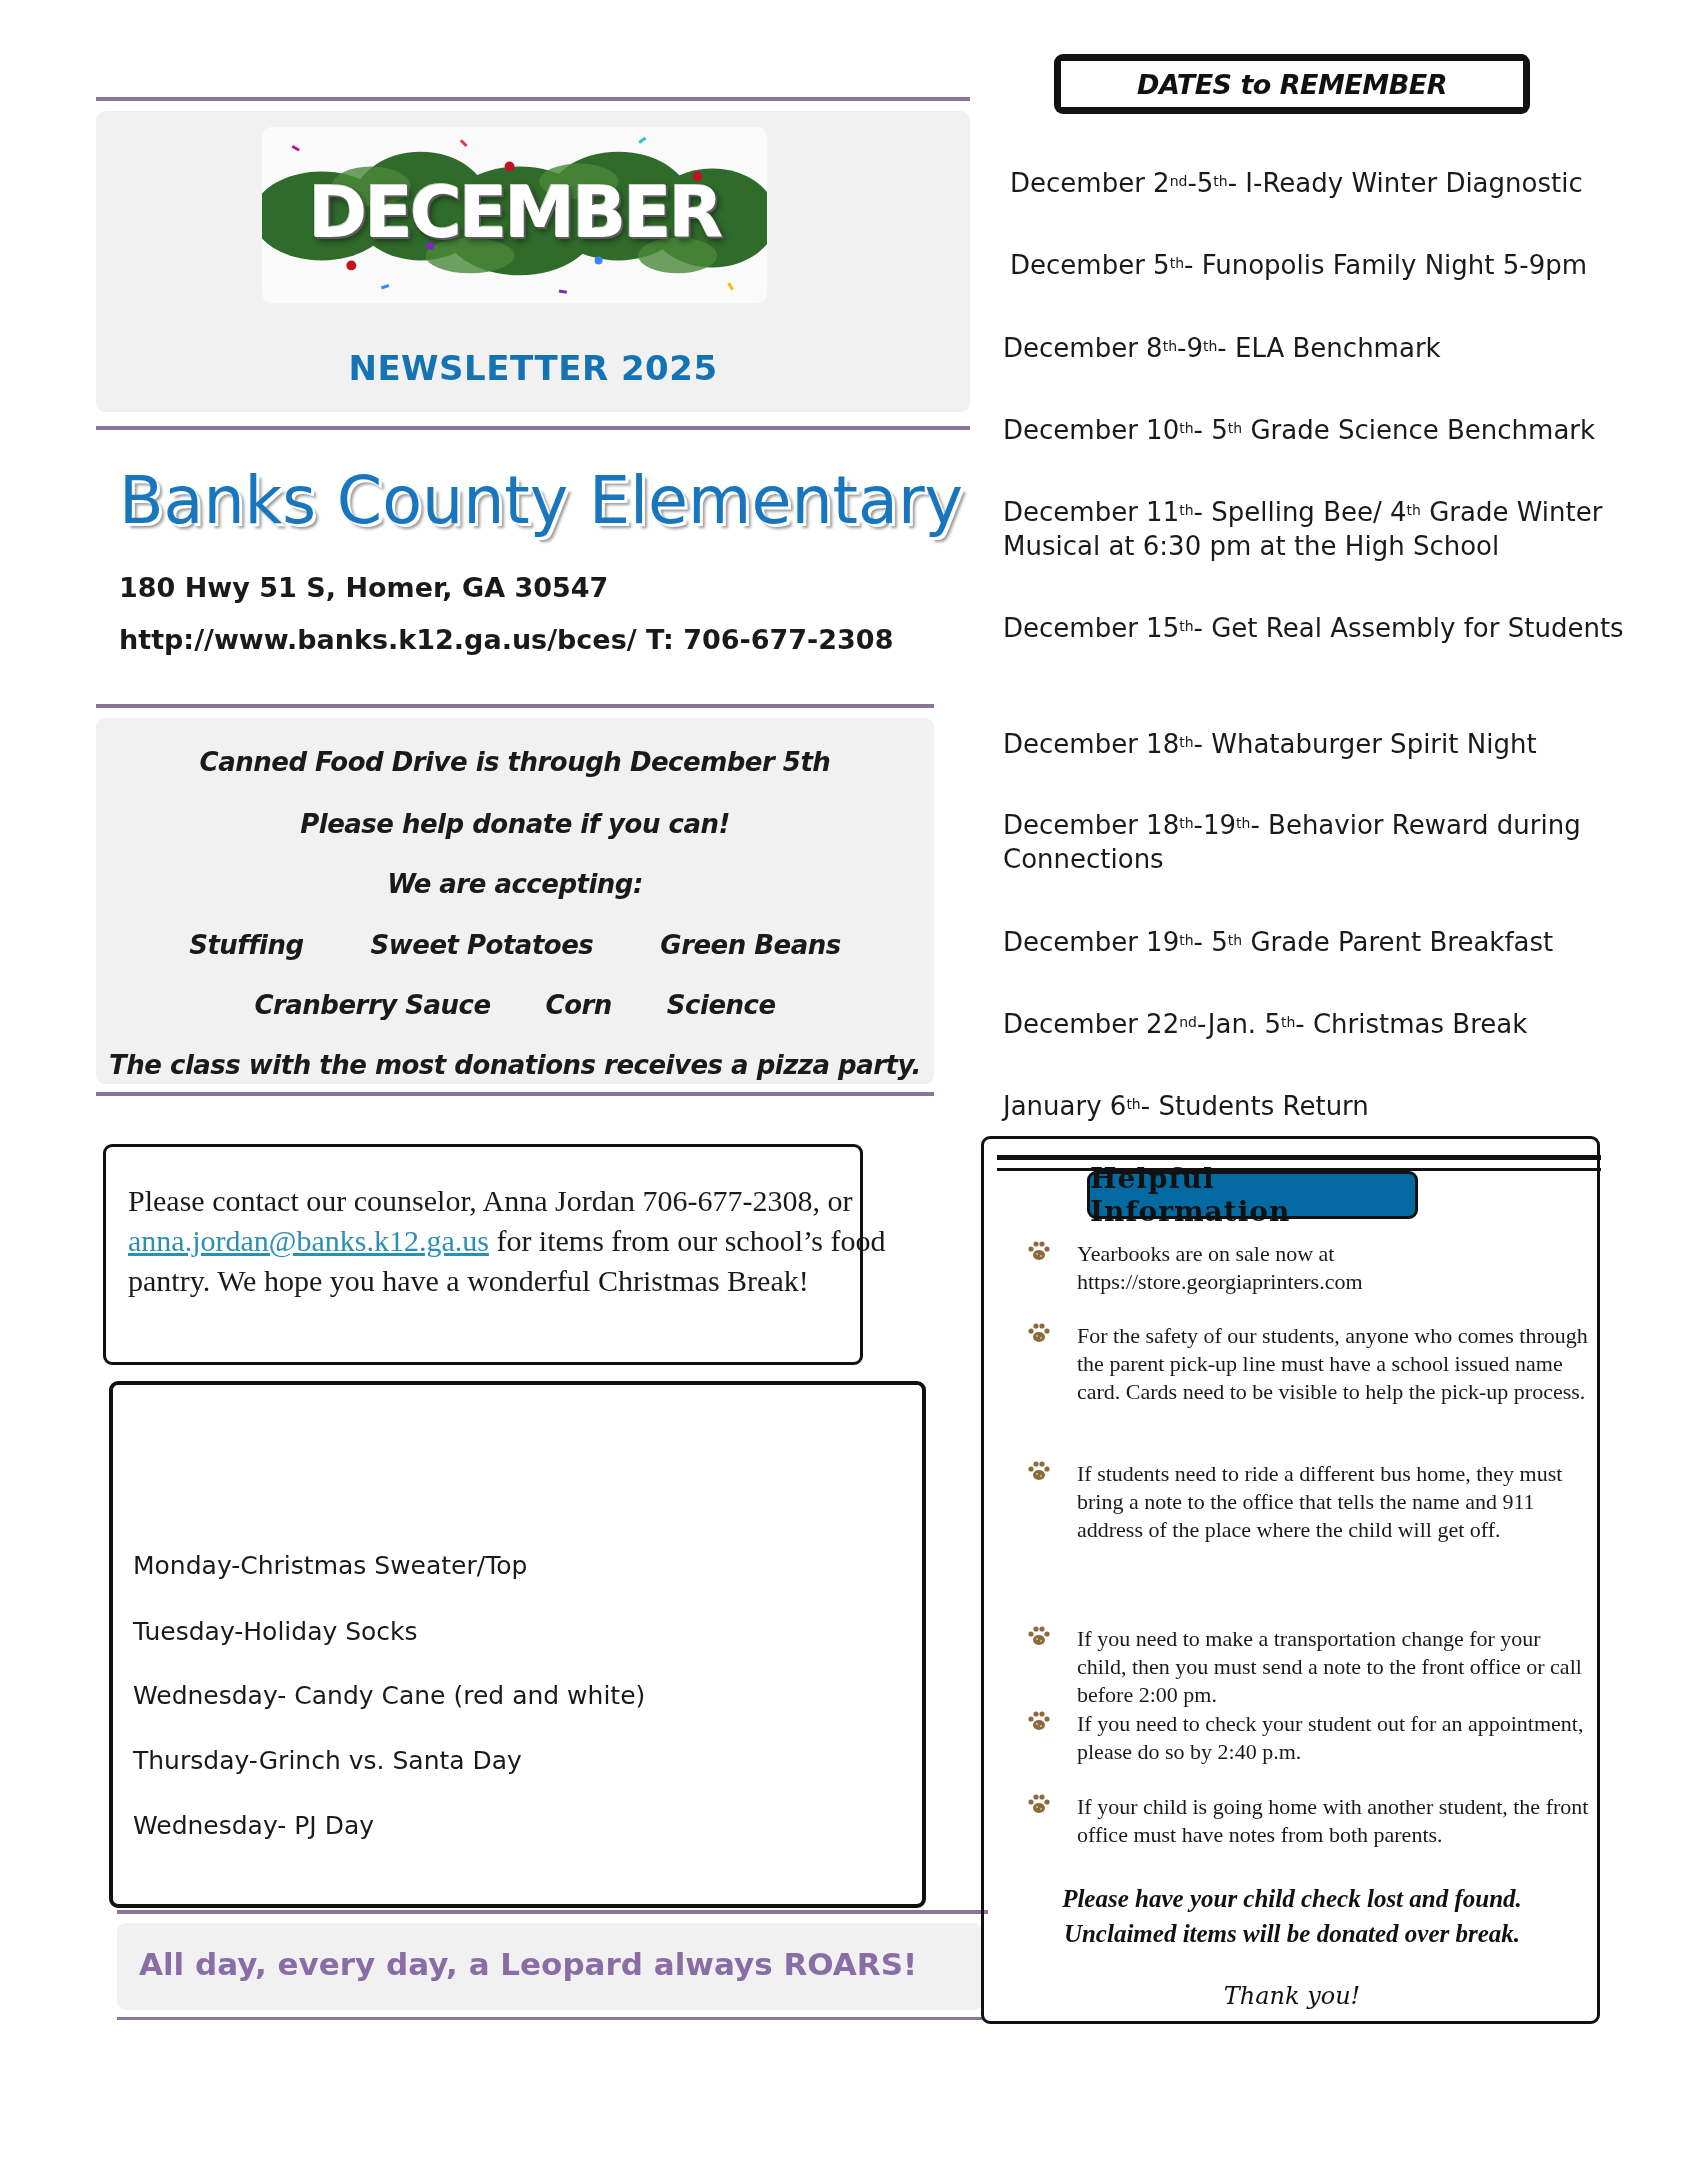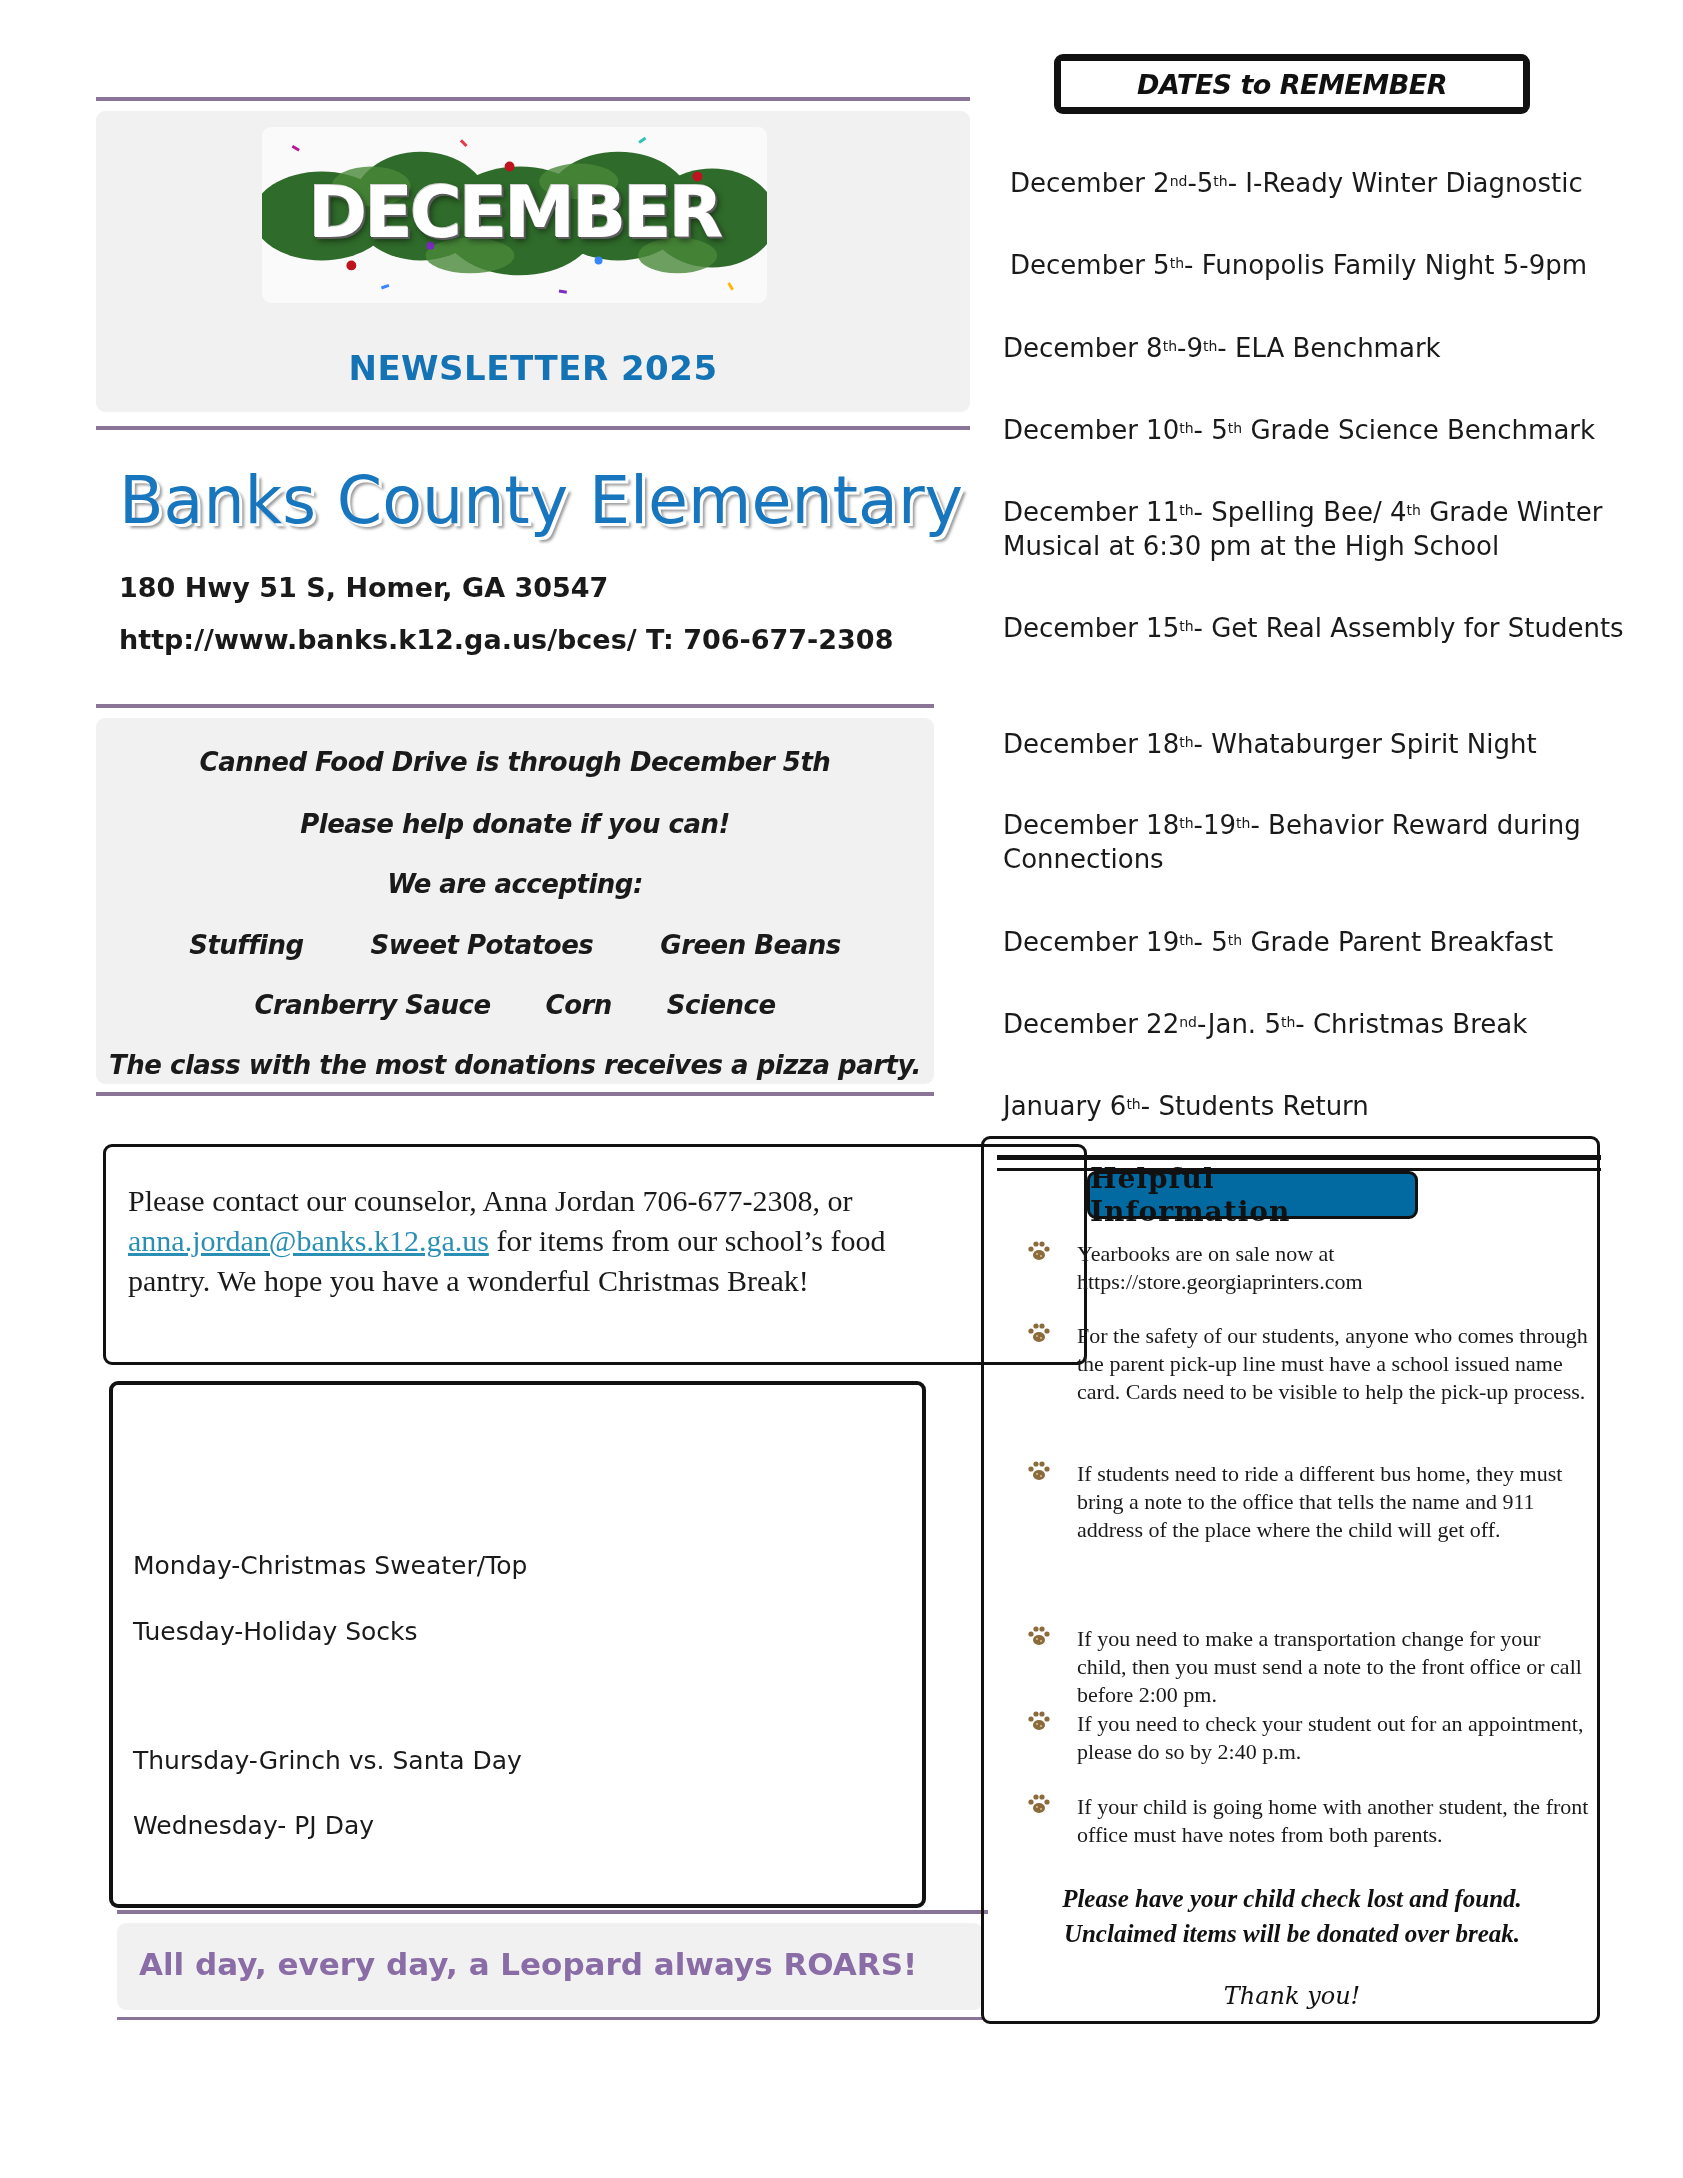--- a/index.html
+++ b/index.html
@@ -16,21 +16,21 @@
 
   .school-title { left:119px; top:463px; font-family:"DejaVu Sans", sans-serif; font-size:65px; color:#1776bd; letter-spacing:0px; text-shadow: 3px 3px 0 #ffffff, 5px 5px 3px #9a9a9a; white-space:nowrap; }
   .addr { left:119px; font-family:"DejaVu Sans", sans-serif; font-weight:bold; font-size:27px; color:#1a1a1a; white-space:nowrap; }
 
   
   #food-box { left:96px; top:718px; width:838px; height:366px; }
   .food-line { position:absolute; left:96px; width:838px; text-align:center; font-family:"DejaVu Sans", sans-serif; font-style:italic; font-weight:bold; font-size:26px; color:#1a1a1a; white-space:nowrap; letter-spacing:-0.5px; }
   .food-row { position:absolute; left:96px; width:838px; display:flex; justify-content:center; gap:61px; font-family:"DejaVu Sans", sans-serif; font-style:italic; font-weight:bold; font-size:26px; letter-spacing:-0.5px; }
 
   
-  #counselor-box { left:103px; top:1144px; width:984px; height:221px; border:3px solid #111; box-sizing:border-box; }
+  #counselor-box { left:103px; top:1144px; width:760px; height:221px; border:3px solid #111; box-sizing:border-box; }
   #counselor-text { position:absolute; left:22px; top:34px; width:772px; font-family:"Liberation Serif", serif; font-size:30px; line-height:40px; color:#1a1a1a; }
   #counselor-text a { color:#2a8fb5; text-decoration:underline; }
 
   
   #dress-box { left:109px; top:1381px; width:817px; height:527px; border:4px solid #111; box-sizing:border-box; }
   .dress-intro { position:absolute; left:0; right:0; text-align:center; font-family:"DejaVu Sans Condensed", "DejaVu Sans", sans-serif; font-style:italic; font-size:26px; color:#1a1a1a; white-space:nowrap; }
   .dress-item { position:absolute; left:20px; font-family:"DejaVu Sans", sans-serif; font-size:25px; color:#1a1a1a; white-space:nowrap; }
 
   
   #motto-box { left:117px; top:1923px; width:866px; height:87px; }
@@ -119,20 +119,21 @@
 <div class="food-line" style="top:1050px;">The class with the most donations receives a pizza party.</div>
 <div class="purple-line" style="left:96px; top:1092px; width:838px;"></div>
 
 <div class="abs" id="counselor-box">
   <div id="counselor-text"><span>Please contact our counselor, Anna Jordan 706-677-2308, or </span><a href="#">anna.jordan@banks.k12.ga.us</a><span> for items from our school’s food pantry.  We hope you have a wonderful Christmas Break!</span></div>
 </div>
 
 <div class="abs" id="dress-box">
   <div class="dress-item" style="top:166px;">Monday-Christmas Sweater/Top</div>
   <div class="dress-item" style="top:232px;">Tuesday-Holiday Socks</div>
+  <div class="dress-item" style="top:296px;">Wednesday- Candy Cane (red and white)</div>
   <div class="dress-item" style="top:361px;">Thursday-Grinch vs. Santa Day</div>
   <div class="dress-item" style="top:426px;">Wednesday- PJ Day</div>
 </div>
 
 <div class="purple-line" style="left:117px; top:1910px; width:871px;"></div>
 <div class="abs gray" id="motto-box"></div>
 <div id="motto">All day, every day, a Leopard always ROARS!</div>
 <div class="purple-line" style="left:117px; top:2017px; width:866px; height:3px;"></div>
 
 <div class="abs" id="dates-head">

